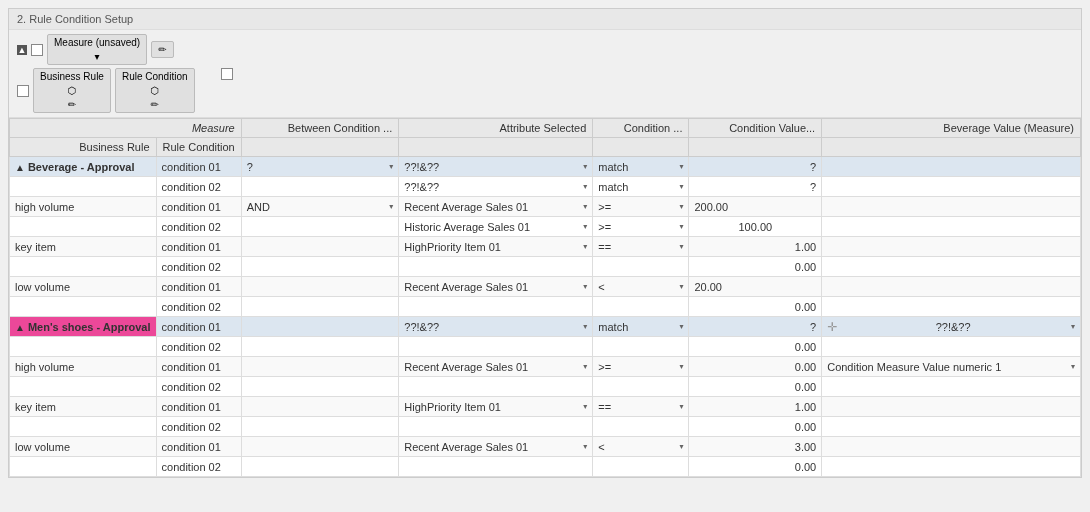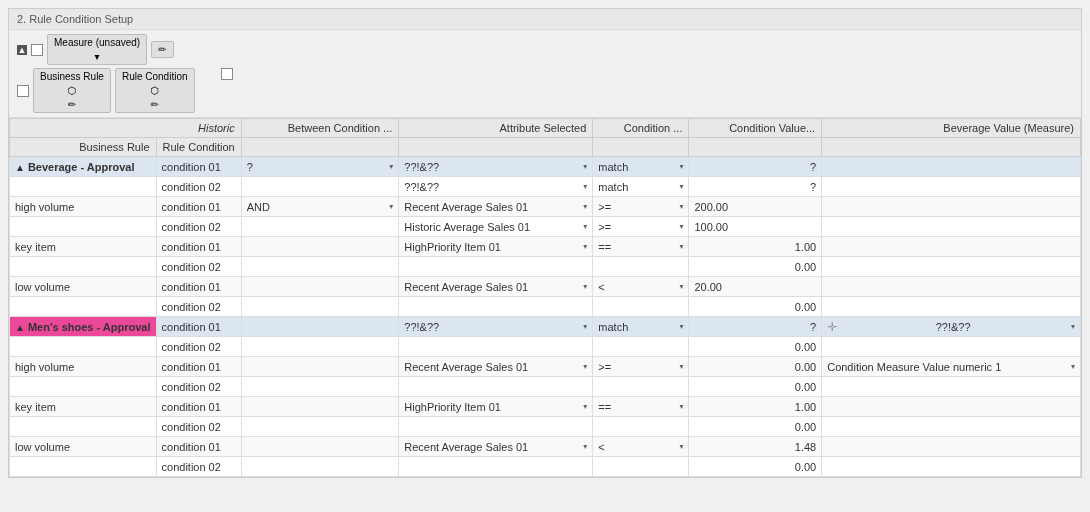--- a/index.html
+++ b/index.html
@@ -153,21 +153,21 @@
     </div>
     <div class="toolbar-right">
       <span class="checkbox-icon"></span>
     </div>
   </div>
 
   <div class="table-container">
     <table>
       <thead>
         <tr>
-          <th colspan="2" style="text-align:right; font-style:italic;">Historic</th>
+          <th colspan="2" style="text-align:right; font-style:italic;">Measure</th>
           <th>Between Condition ...</th>
           <th>Attribute Selected</th>
           <th>Condition ...</th>
           <th>Condition Value...</th>
           <th>Beverage Value (Measure)</th>
         </tr>
         <tr>
           <th class="col-business-rule">Business Rule</th>
           <th class="col-rule-condition">Rule Condition</th>
           <th></th>
@@ -254,21 +254,21 @@
                 <span>Historic Average Sales 01</span>
                 <span class="dropdown-arrow">▾</span>
               </div>
             </td>
             <td>
               <div class="td-dropdown">
                 <span>&gt;=</span>
                 <span class="dropdown-arrow">▾</span>
               </div>
             </td>
-            <td style="text-align: left;">100.00</td>
+            <td style="text-align: center;">100.00</td>
             <td></td>
           </tr>
           <tr style="background: rgb(249, 249, 249);">
             <td>key item</td>
             <td>condition 01</td>
             <td></td>
             <td>
               <div class="td-dropdown">
                 <span>HighPriority Item 01</span>
                 <span class="dropdown-arrow">▾</span>
@@ -424,21 +424,21 @@
                 <span>Recent Average Sales 01</span>
                 <span class="dropdown-arrow">▾</span>
               </div>
             </td>
             <td>
               <div class="td-dropdown">
                 <span>&lt;</span>
                 <span class="dropdown-arrow">▾</span>
               </div>
             </td>
-            <td style="text-align: right;">1.48</td>
+            <td style="text-align: right;">3.00</td>
             <td></td>
           </tr>
           <tr style="background: white;">
             <td></td>
             <td>condition 02</td>
             <td></td>
             <td></td>
             <td></td>
             <td style="text-align: right;">0.00</td>
             <td></td>

